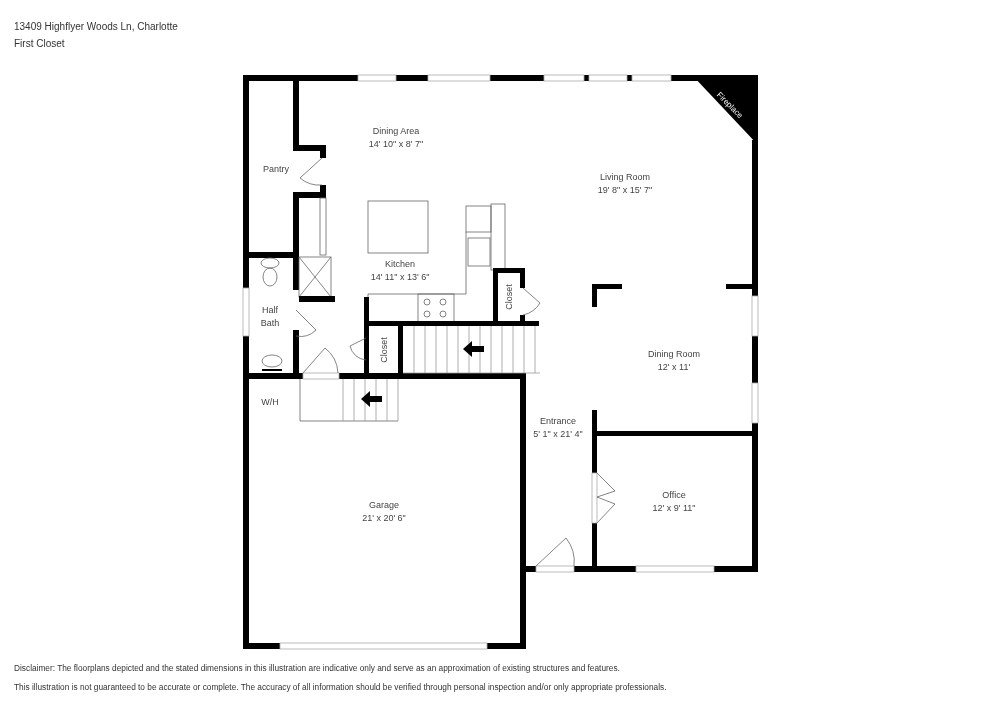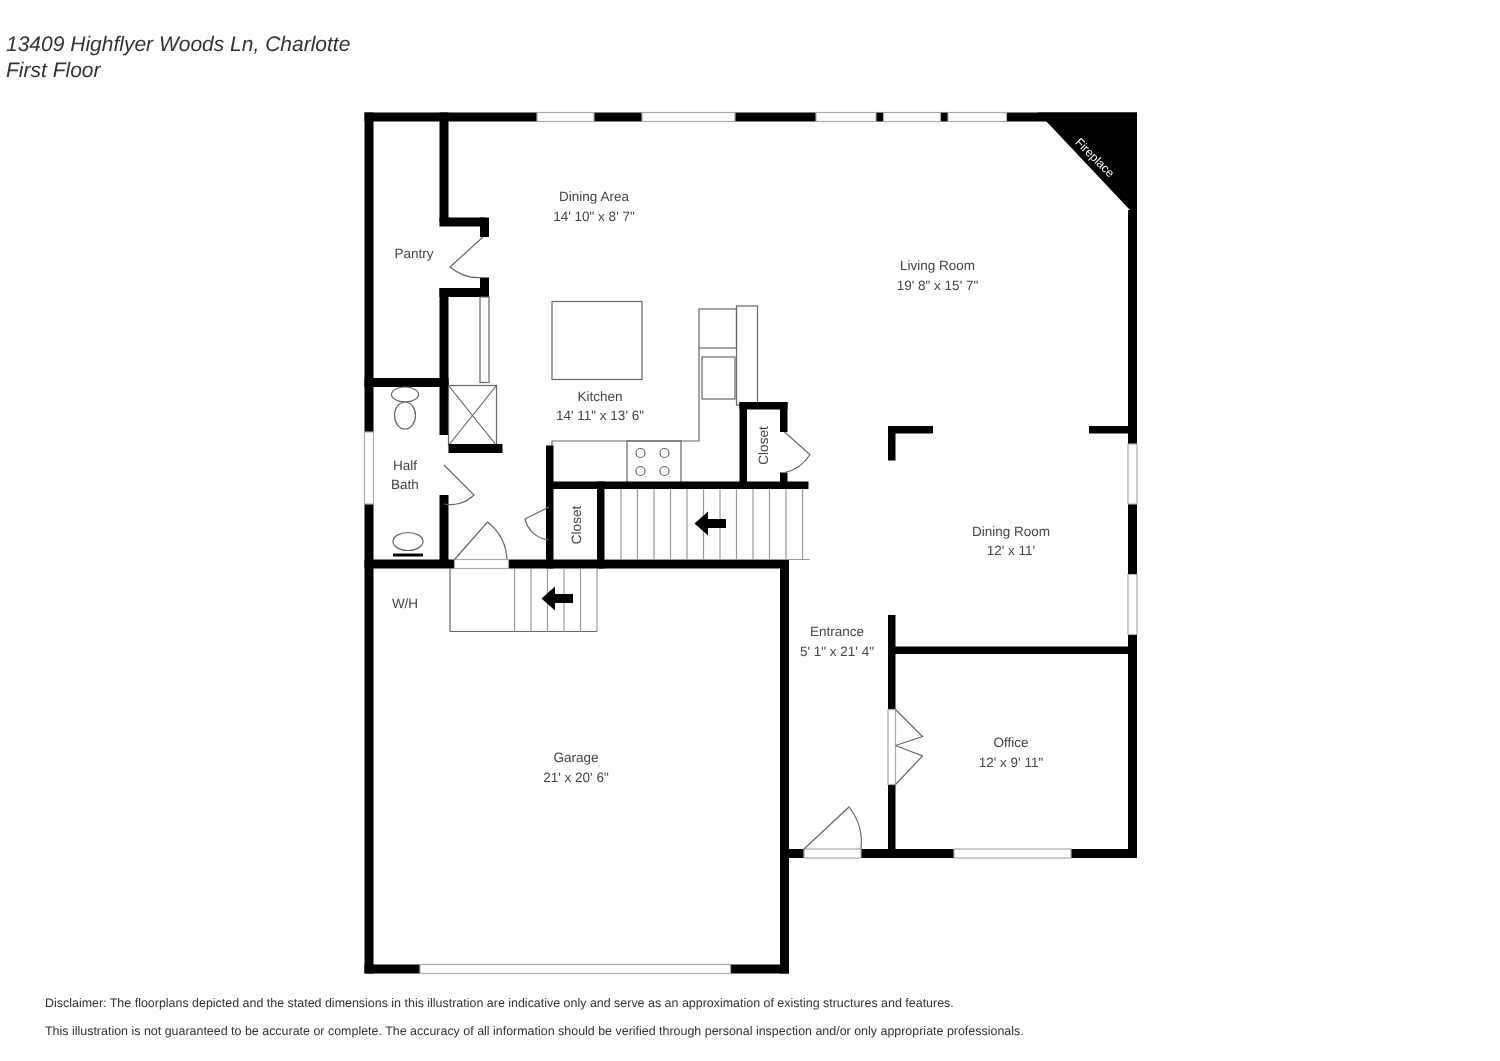--- a/index.html
+++ b/index.html
@@ -1,35 +1,35 @@
 <!DOCTYPE html>
 <html><head>
 <meta charset="utf-8">
 <style>
   html, body { margin: 0; padding: 0; background: #ffffff; }
   body { width: 1000px; height: 707px; position: relative; overflow: hidden;
          font-family: "Liberation Sans", sans-serif; color: #333; }
-  .hdr { position: absolute; left: 4px; font-size: 14px; color: #333; font-style: italic; }
+  .hdr { position: absolute; left: 14px; font-size: 10px; color: #333; }
   #title { top: 21px; }
   #subtitle { top: 38px; }
-  .disc { position: absolute; left: 30px; font-size: 8.3px; color: #333; white-space: nowrap; }
+  .disc { position: absolute; left: 14px; font-size: 8.3px; color: #333; white-space: nowrap; }
   #disc1 { top: 663px; }
   #disc2 { top: 682px; }
   svg { position: absolute; left: 0; top: 0; }
   .lbl { font-family: "Liberation Sans", sans-serif; font-size: 9px; fill: #444; text-anchor: middle; }
   .wall { fill: #000; }
   .thin { fill: none; stroke: #999; stroke-width: 0.8; }
   .thinb { fill: none; stroke: #666; stroke-width: 0.8; }
   .win { fill: #fff; stroke: #aaa; stroke-width: 0.8; }
 </style>
 </head>
 <body>
 
 <div class="hdr" id="title">13409 Highflyer Woods Ln, Charlotte</div>
-<div class="hdr" id="subtitle">First Floor</div>
+<div class="hdr" id="subtitle">First Closet</div>
 
 <svg width="1000" height="707" viewBox="0 0 1000 707">
 
   <rect class="wall" x="243" y="75" width="515" height="6"></rect>
 
   <rect class="win" x="358" y="75" width="38" height="6"></rect>
   <rect class="win" x="428" y="75" width="62" height="6"></rect>
   <rect class="win" x="544" y="75" width="40" height="6"></rect>
   <rect class="win" x="589" y="75" width="38" height="6"></rect>
   <rect class="win" x="632" y="75" width="39" height="6"></rect>

